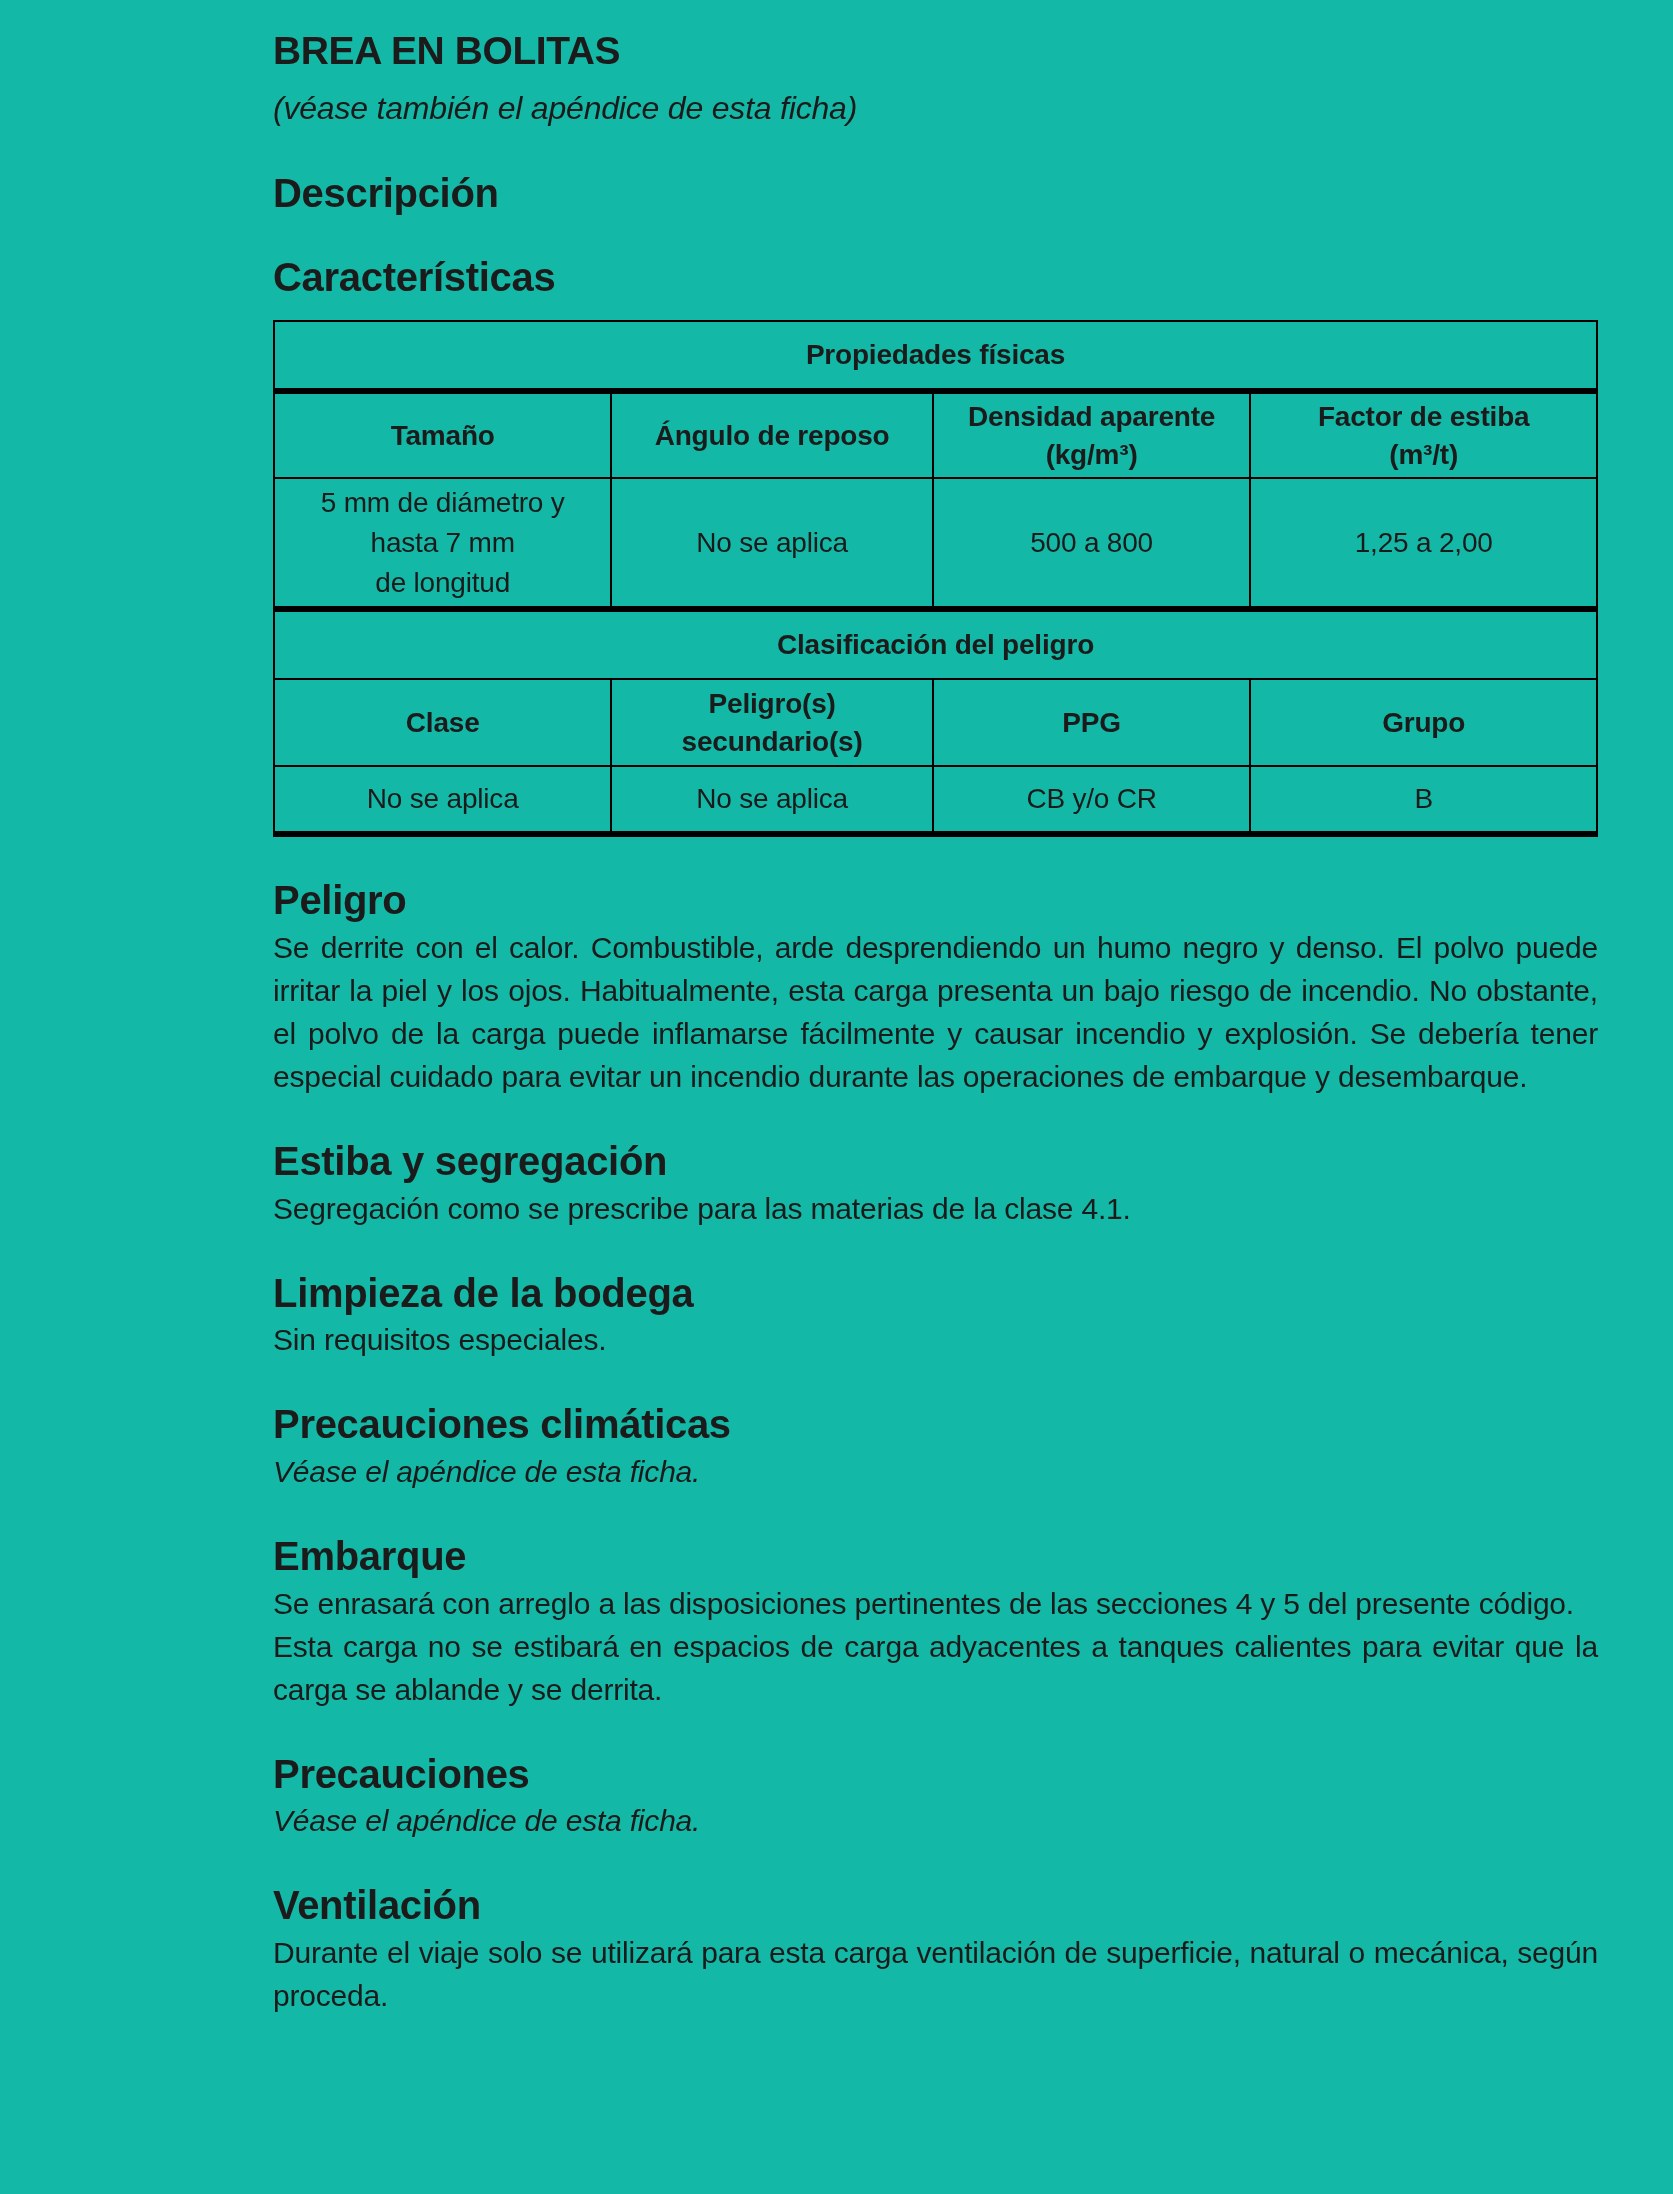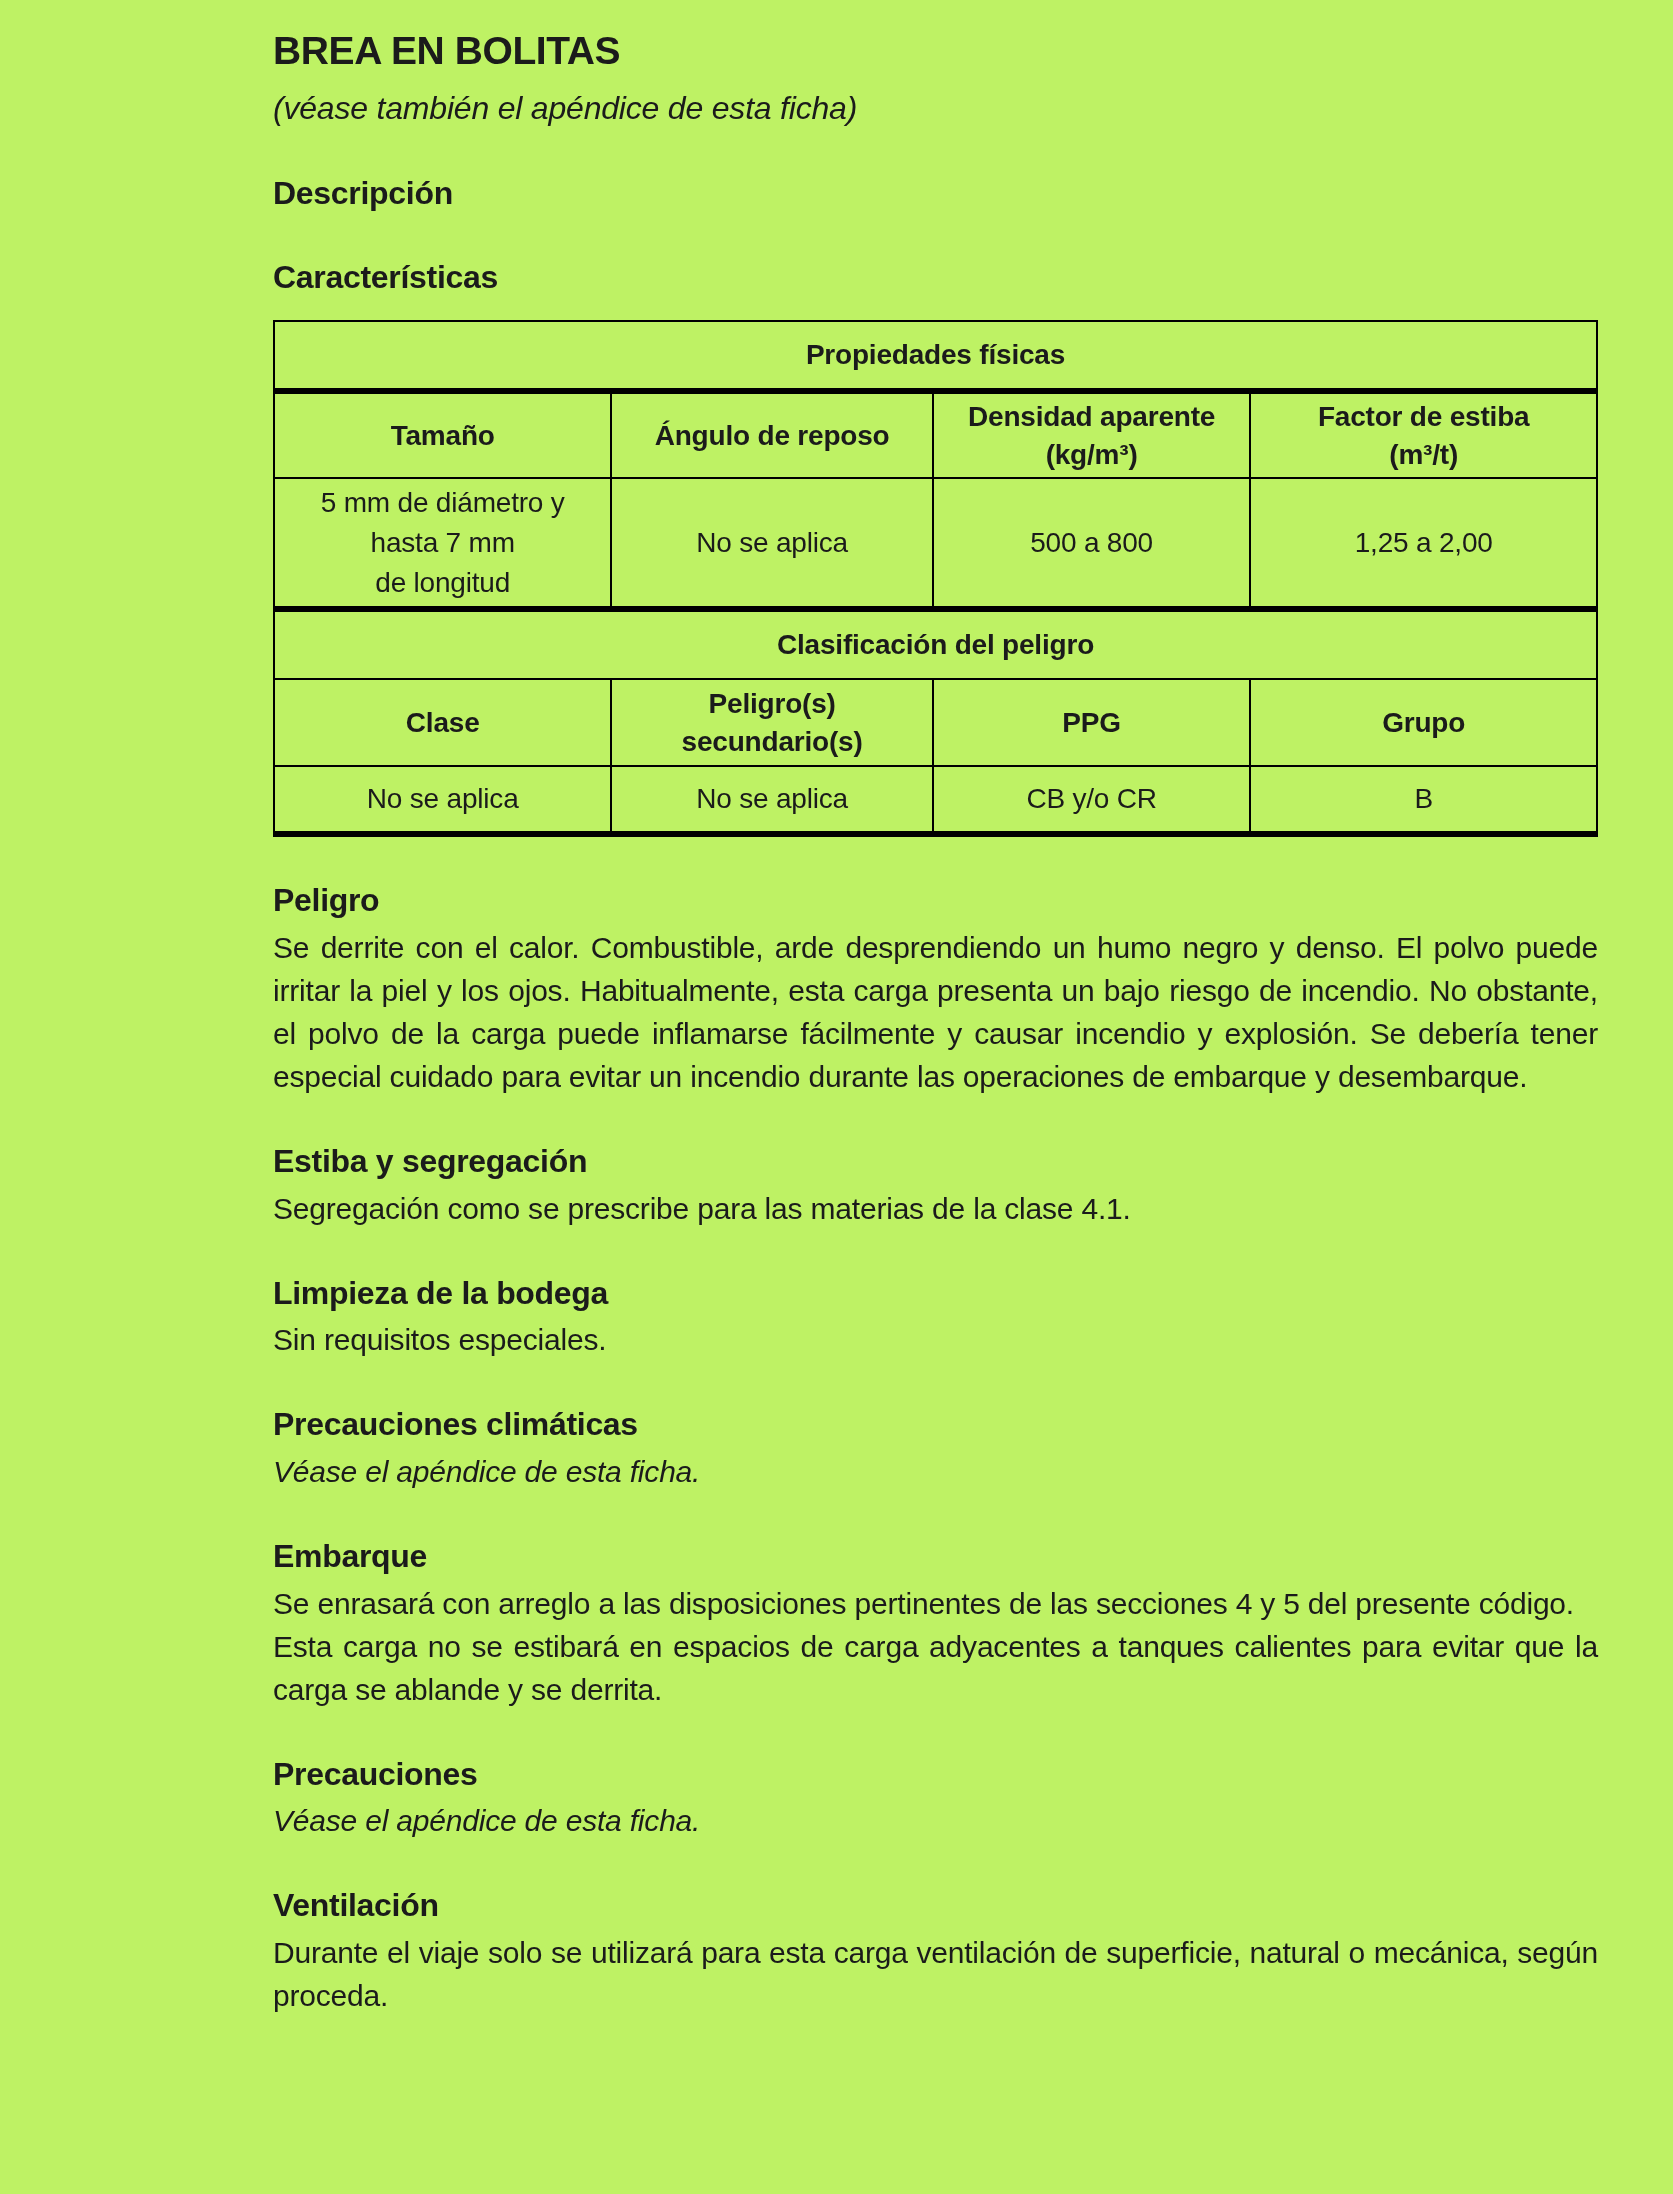--- a/index.html
+++ b/index.html
@@ -5,21 +5,21 @@
   html, body {
     margin: 0;
     padding: 0;
     background: #ffffff;
   }
   .page {
     position: relative;
     width: 1673px;
     height: 2194px;
     box-sizing: border-box;
-    background: #bef264;
+    background: #14b8a6;
     color: #1b1b1b;
     padding: 27px 75px 32px 273px;
     overflow: hidden;
     font-family: "Liberation Sans", sans-serif;
     font-size: 30px;
     line-height: 43px;
     letter-spacing: -0.2px;
   }
   h1 {
     margin: 0;
@@ -29,21 +29,21 @@
     letter-spacing: -0.4px;
   }
   .subtitle {
     margin: 12px 0 24px 0;
     font-style: italic;
     font-size: 32px;
     line-height: 44px;
   }
   h2 {
     margin: 43px 0 4.7px 0;
-    font-size: 32px;
+    font-size: 40px;
     line-height: 41px;
     font-weight: bold;
     letter-spacing: -0.3px;
   }
   p {
     margin: 0;
     text-align: justify;
   }
   p.short {
     text-align: left;

